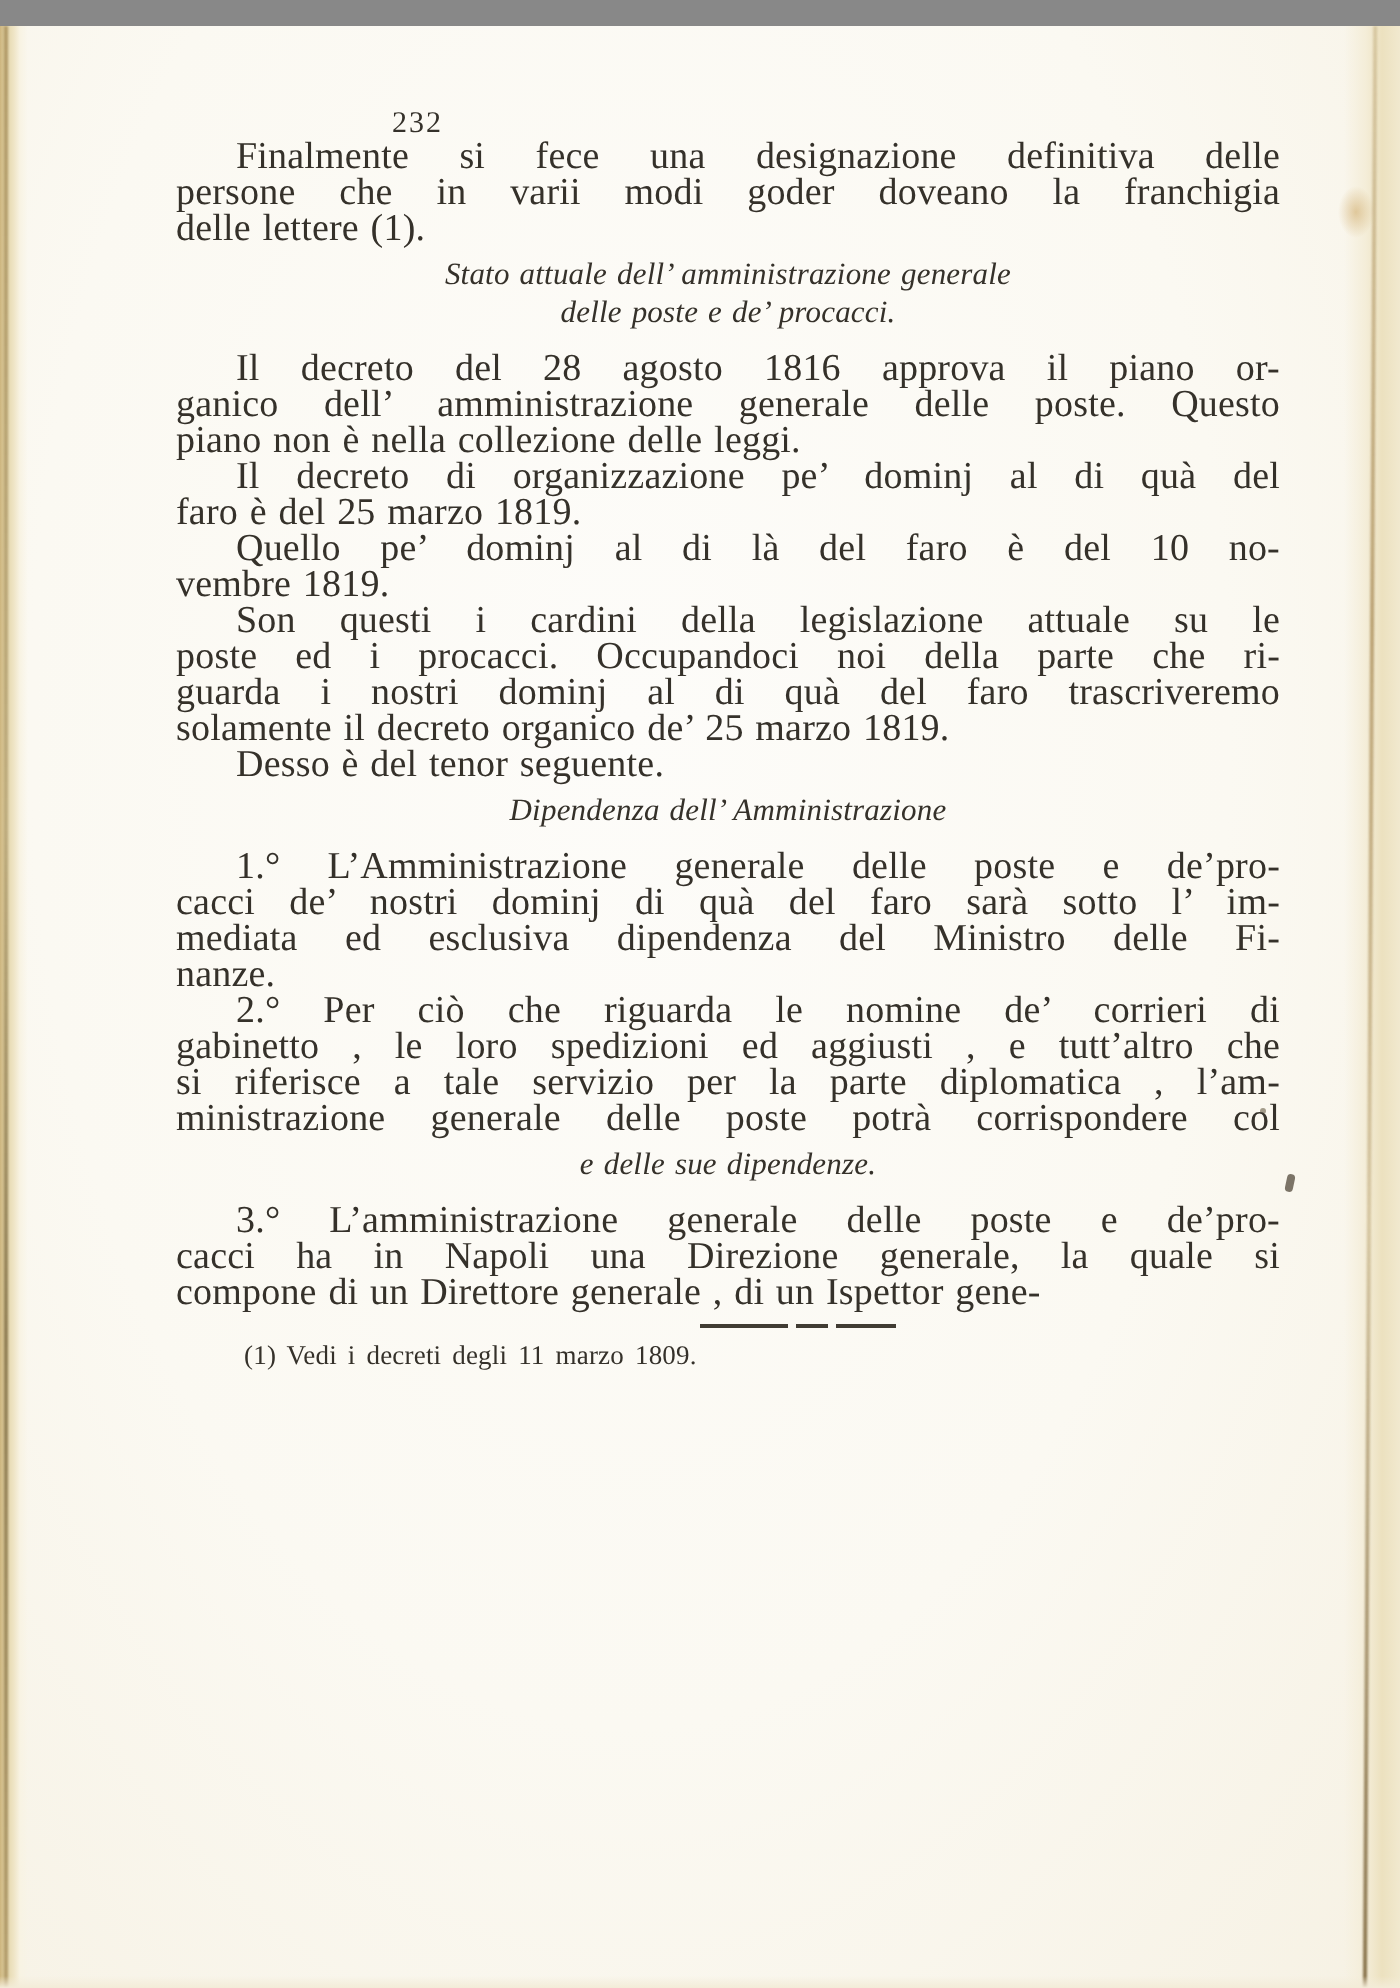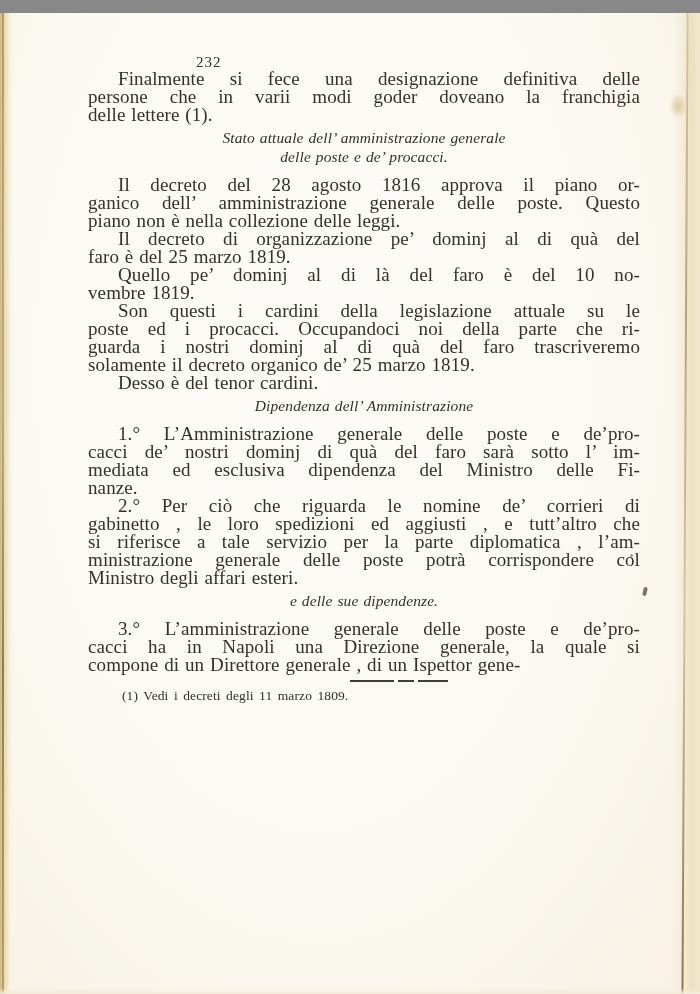--- a/index.html
+++ b/index.html
@@ -114,37 +114,36 @@
         <div class="line indent">Quello pe’ dominj al di là del faro è del 10 no-</div>
         <div class="line last">vembre 1819.</div>
       </div>
       <div class="block paragraph-block">
         <div class="line indent">Son questi i cardini della legislazione attuale su le</div>
         <div class="line">poste ed i procacci. Occupandoci noi della parte che ri-</div>
         <div class="line">guarda i nostri dominj al di quà del faro trascriveremo</div>
         <div class="line last">solamente il decreto organico de’ 25 marzo 1819.</div>
       </div>
       <div class="block paragraph-block">
-        <div class="line indent last">Desso è del tenor cardini.</div>
+        <div class="line indent last">Desso è del tenor seguente.</div>
       </div>
       <div class="block heading-block">
         <div class="line heading-line">Dipendenza dell’ Amministrazione</div>
       </div>
       <div class="block paragraph-block">
         <div class="line indent">1.° L’Amministrazione generale delle poste e de’pro-</div>
         <div class="line">cacci de’ nostri dominj di quà del faro sarà sotto l’ im-</div>
         <div class="line">mediata ed esclusiva dipendenza del Ministro delle Fi-</div>
         <div class="line last">nanze.</div>
       </div>
       <div class="block paragraph-block">
         <div class="line indent">2.° Per ciò che riguarda le nomine de’ corrieri di</div>
         <div class="line">gabinetto , le loro spedizioni ed aggiusti , e tutt’altro che</div>
         <div class="line">si riferisce a tale servizio per la parte diplomatica , l’am-</div>
         <div class="line">ministrazione generale delle poste potrà corrispondere col</div>
-        <div class="line last">Ministro degli affari esteri.</div>
       </div>
       <div class="block heading-block">
         <div class="line heading-line">e delle sue dipendenze.</div>
       </div>
       <div class="block paragraph-block">
         <div class="line indent">3.° L’amministrazione generale delle poste e de’pro-</div>
         <div class="line">cacci ha in Napoli una Direzione generale, la quale si</div>
         <div class="line last">compone di un Direttore generale , di un Ispettor gene-</div>
       </div>
       <div class="footnote-rule"></div>

